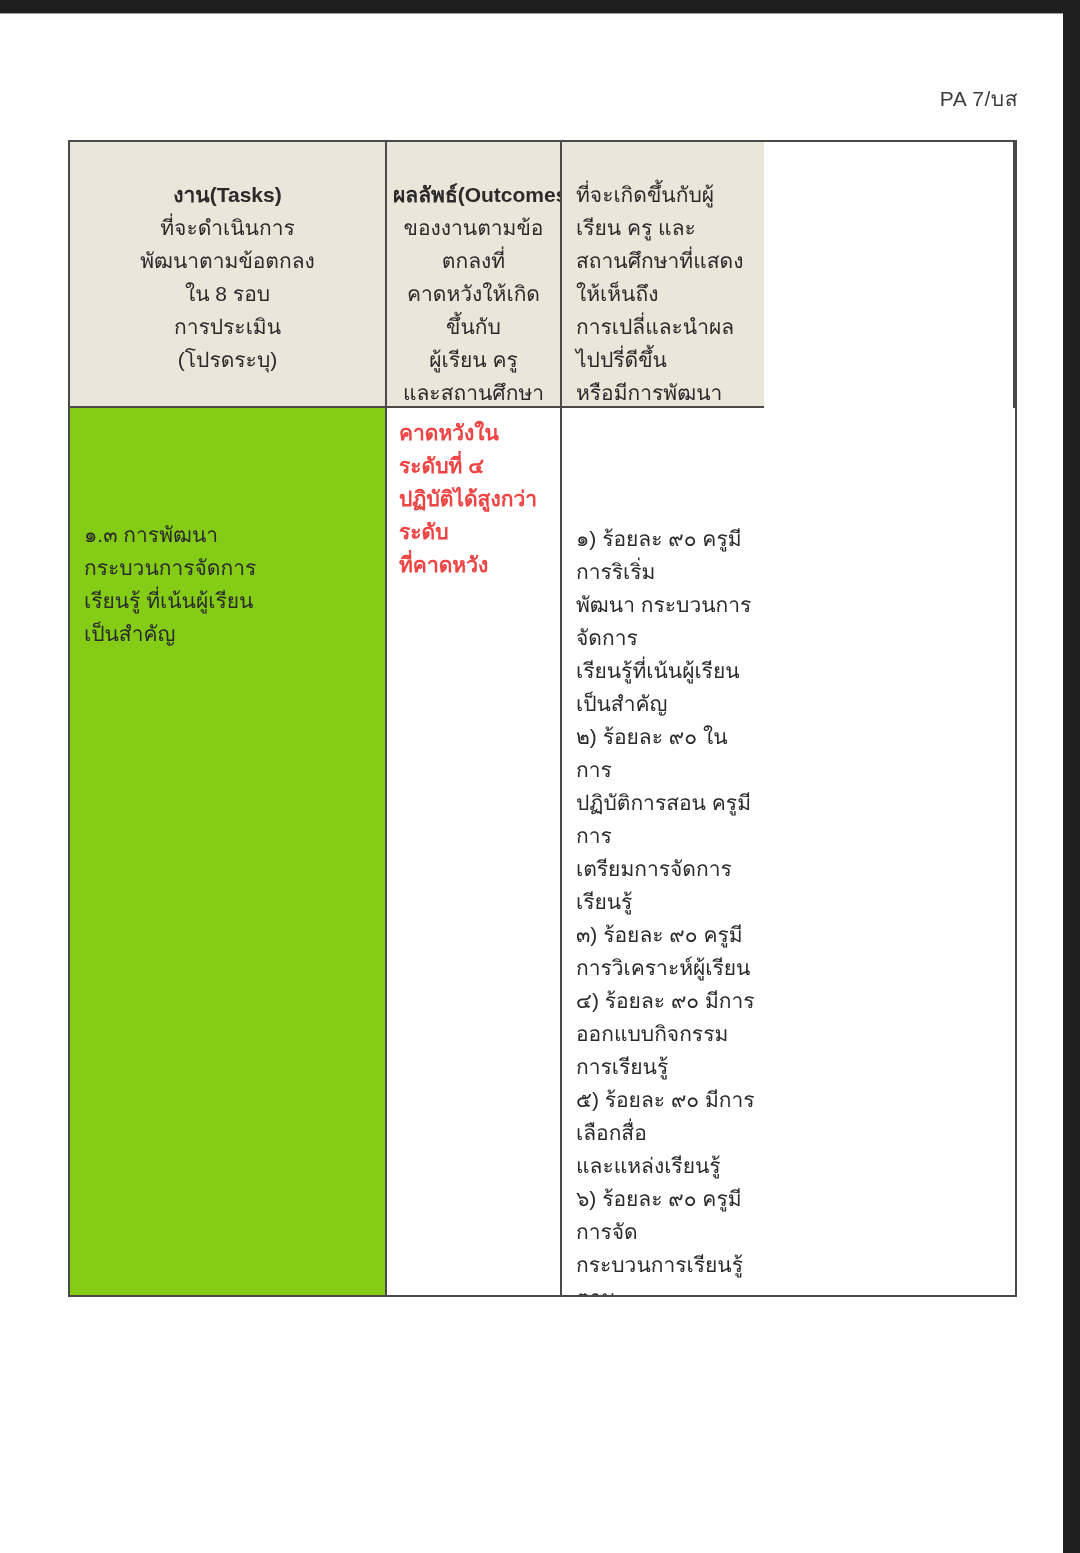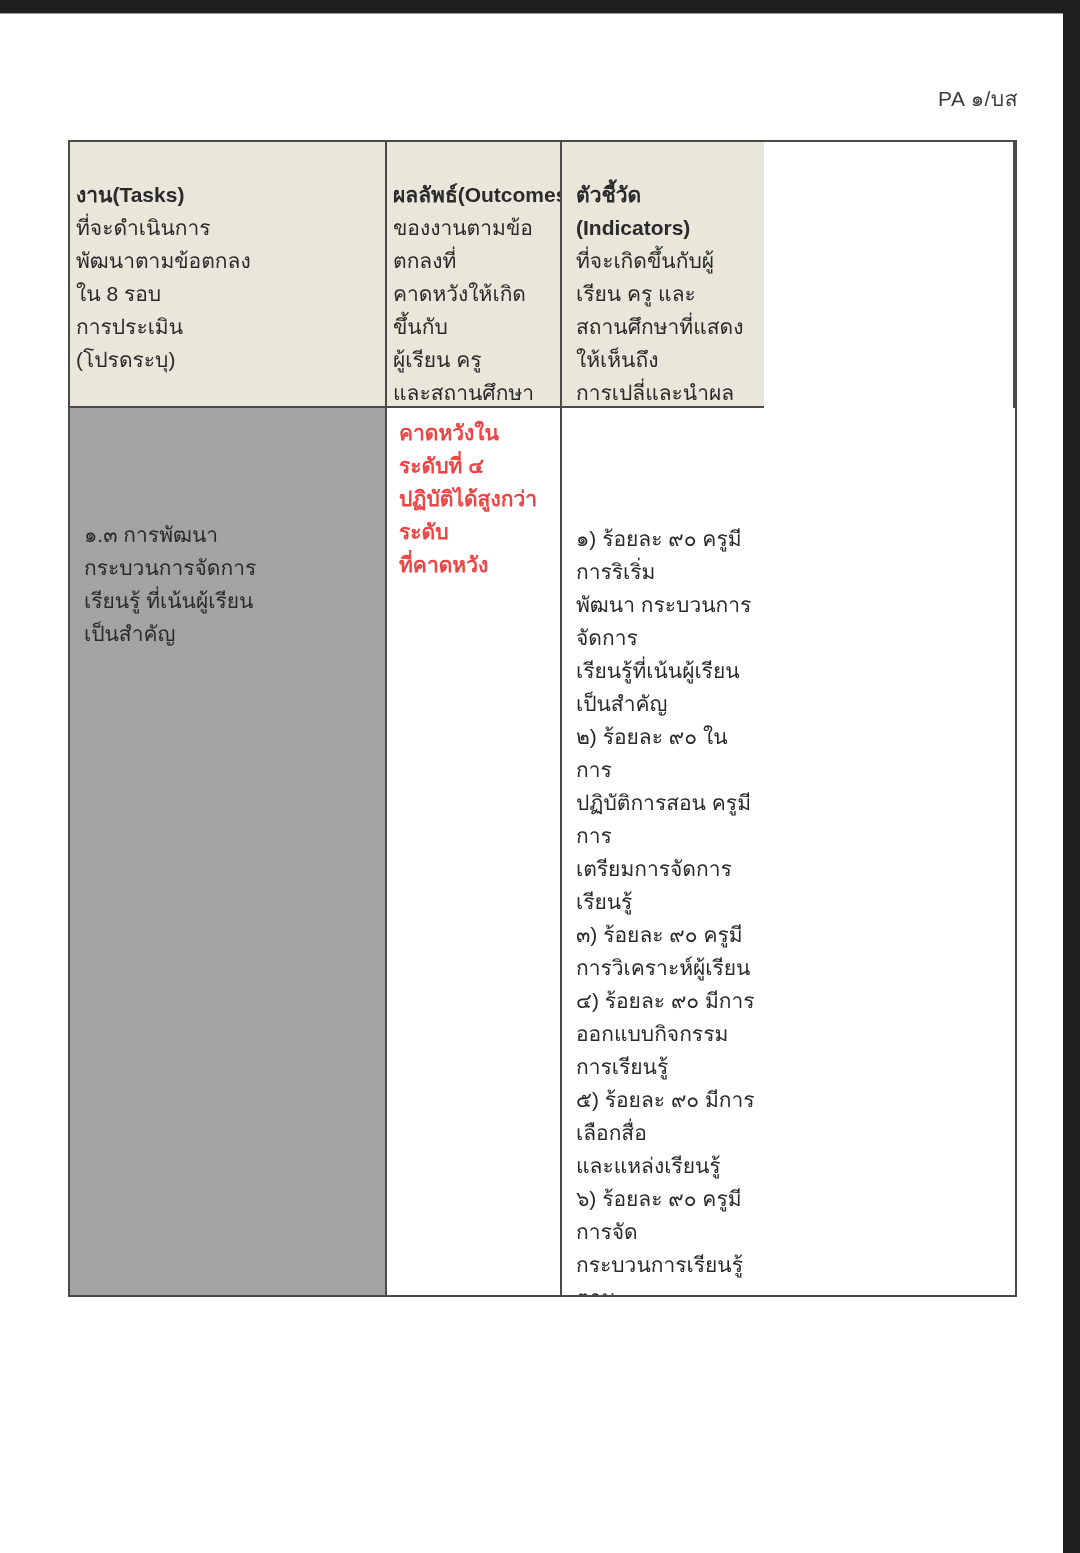--- a/index.html
+++ b/index.html
@@ -57,48 +57,48 @@
     box-sizing: border-box;
     border-right: 2px solid #4a4a4a;
     overflow: hidden;
   }
   .cell.last-col { border-right: none; }
   .cell.th {
     background: #e9e6da;
     border-bottom: 2px solid #4a4a4a;
   }
   .prelines { white-space: pre-line; }
-  .th-center { }
+  .th-center { text-align: center; }
   .th1 { padding: 72px 10px 0 10px; font-weight: bold; }
   .th2, .th3 { padding: 36px 6px 0 6px; }
   .th4 { padding: 36px 10px 0 14px; text-align: left; }
   .th-title { font-weight: bold; }
   .td1 { background: #ffffff; }
-  .td2 { padding: 110px 8px 0 14px; background: #a3a3a3; }
+  .td2 { padding: 110px 8px 0 14px; background: #84cc16; }
   .td3 { padding: 8px 8px 0 12px; background: #ffffff; }
   .td4 { padding: 114px 8px 0 14px; background: #ffffff; }
   .outcome-highlight {
     color: #ef4444;
     font-weight: bold;
     white-space: pre-line;
   }
   .outcome-text {
     margin-top: 20px;
     white-space: pre-line;
   }
 </style>
 </head>
 <body>
 
 <div class="stage">
 
   <div class="chrome-top"></div>
   <div class="chrome-right"></div>
 
-  <div class="doc-code">PA ๑/บส</div>
+  <div class="doc-code">PA 7/บส</div>
 
   <div class="pa-table">
 
 
     <div class="cell th th2 th-center">
       <div class="th-title">งาน(Tasks)</div>
       <div class="prelines">ที่จะดำเนินการ
 พัฒนาตามข้อตกลง
 ใน 8 รอบ
 การประเมิน
@@ -108,21 +108,20 @@
     <div class="cell th th3 th-center">
       <div class="th-title">ผลลัพธ์(Outcomes)</div>
       <div class="prelines">ของงานตามข้อตกลงที่
 คาดหวังให้เกิดขึ้นกับ
 ผู้เรียน ครู
 และสถานศึกษา
 (โปรดระบุ)</div>
     </div>
 
     <div class="cell th th4 last-col">
-      <div class="th-title">ตัวชี้วัด (Indicators)</div>
       <div class="prelines">ที่จะเกิดขึ้นกับผู้เรียน ครู และ
 สถานศึกษาที่แสดงให้เห็นถึง
 การเปลี่และนำผลไปปรี่ดีขึ้น
 หรือมีการพัฒนามากขึ้นหรือ
 ผลสัมฤทธิ์สูงขึ้น (โปรดระบุ)</div>
     </div>
 
     <div class="cell td1"></div>
 
     <div class="cell td2 prelines">๑.๓ การพัฒนา

